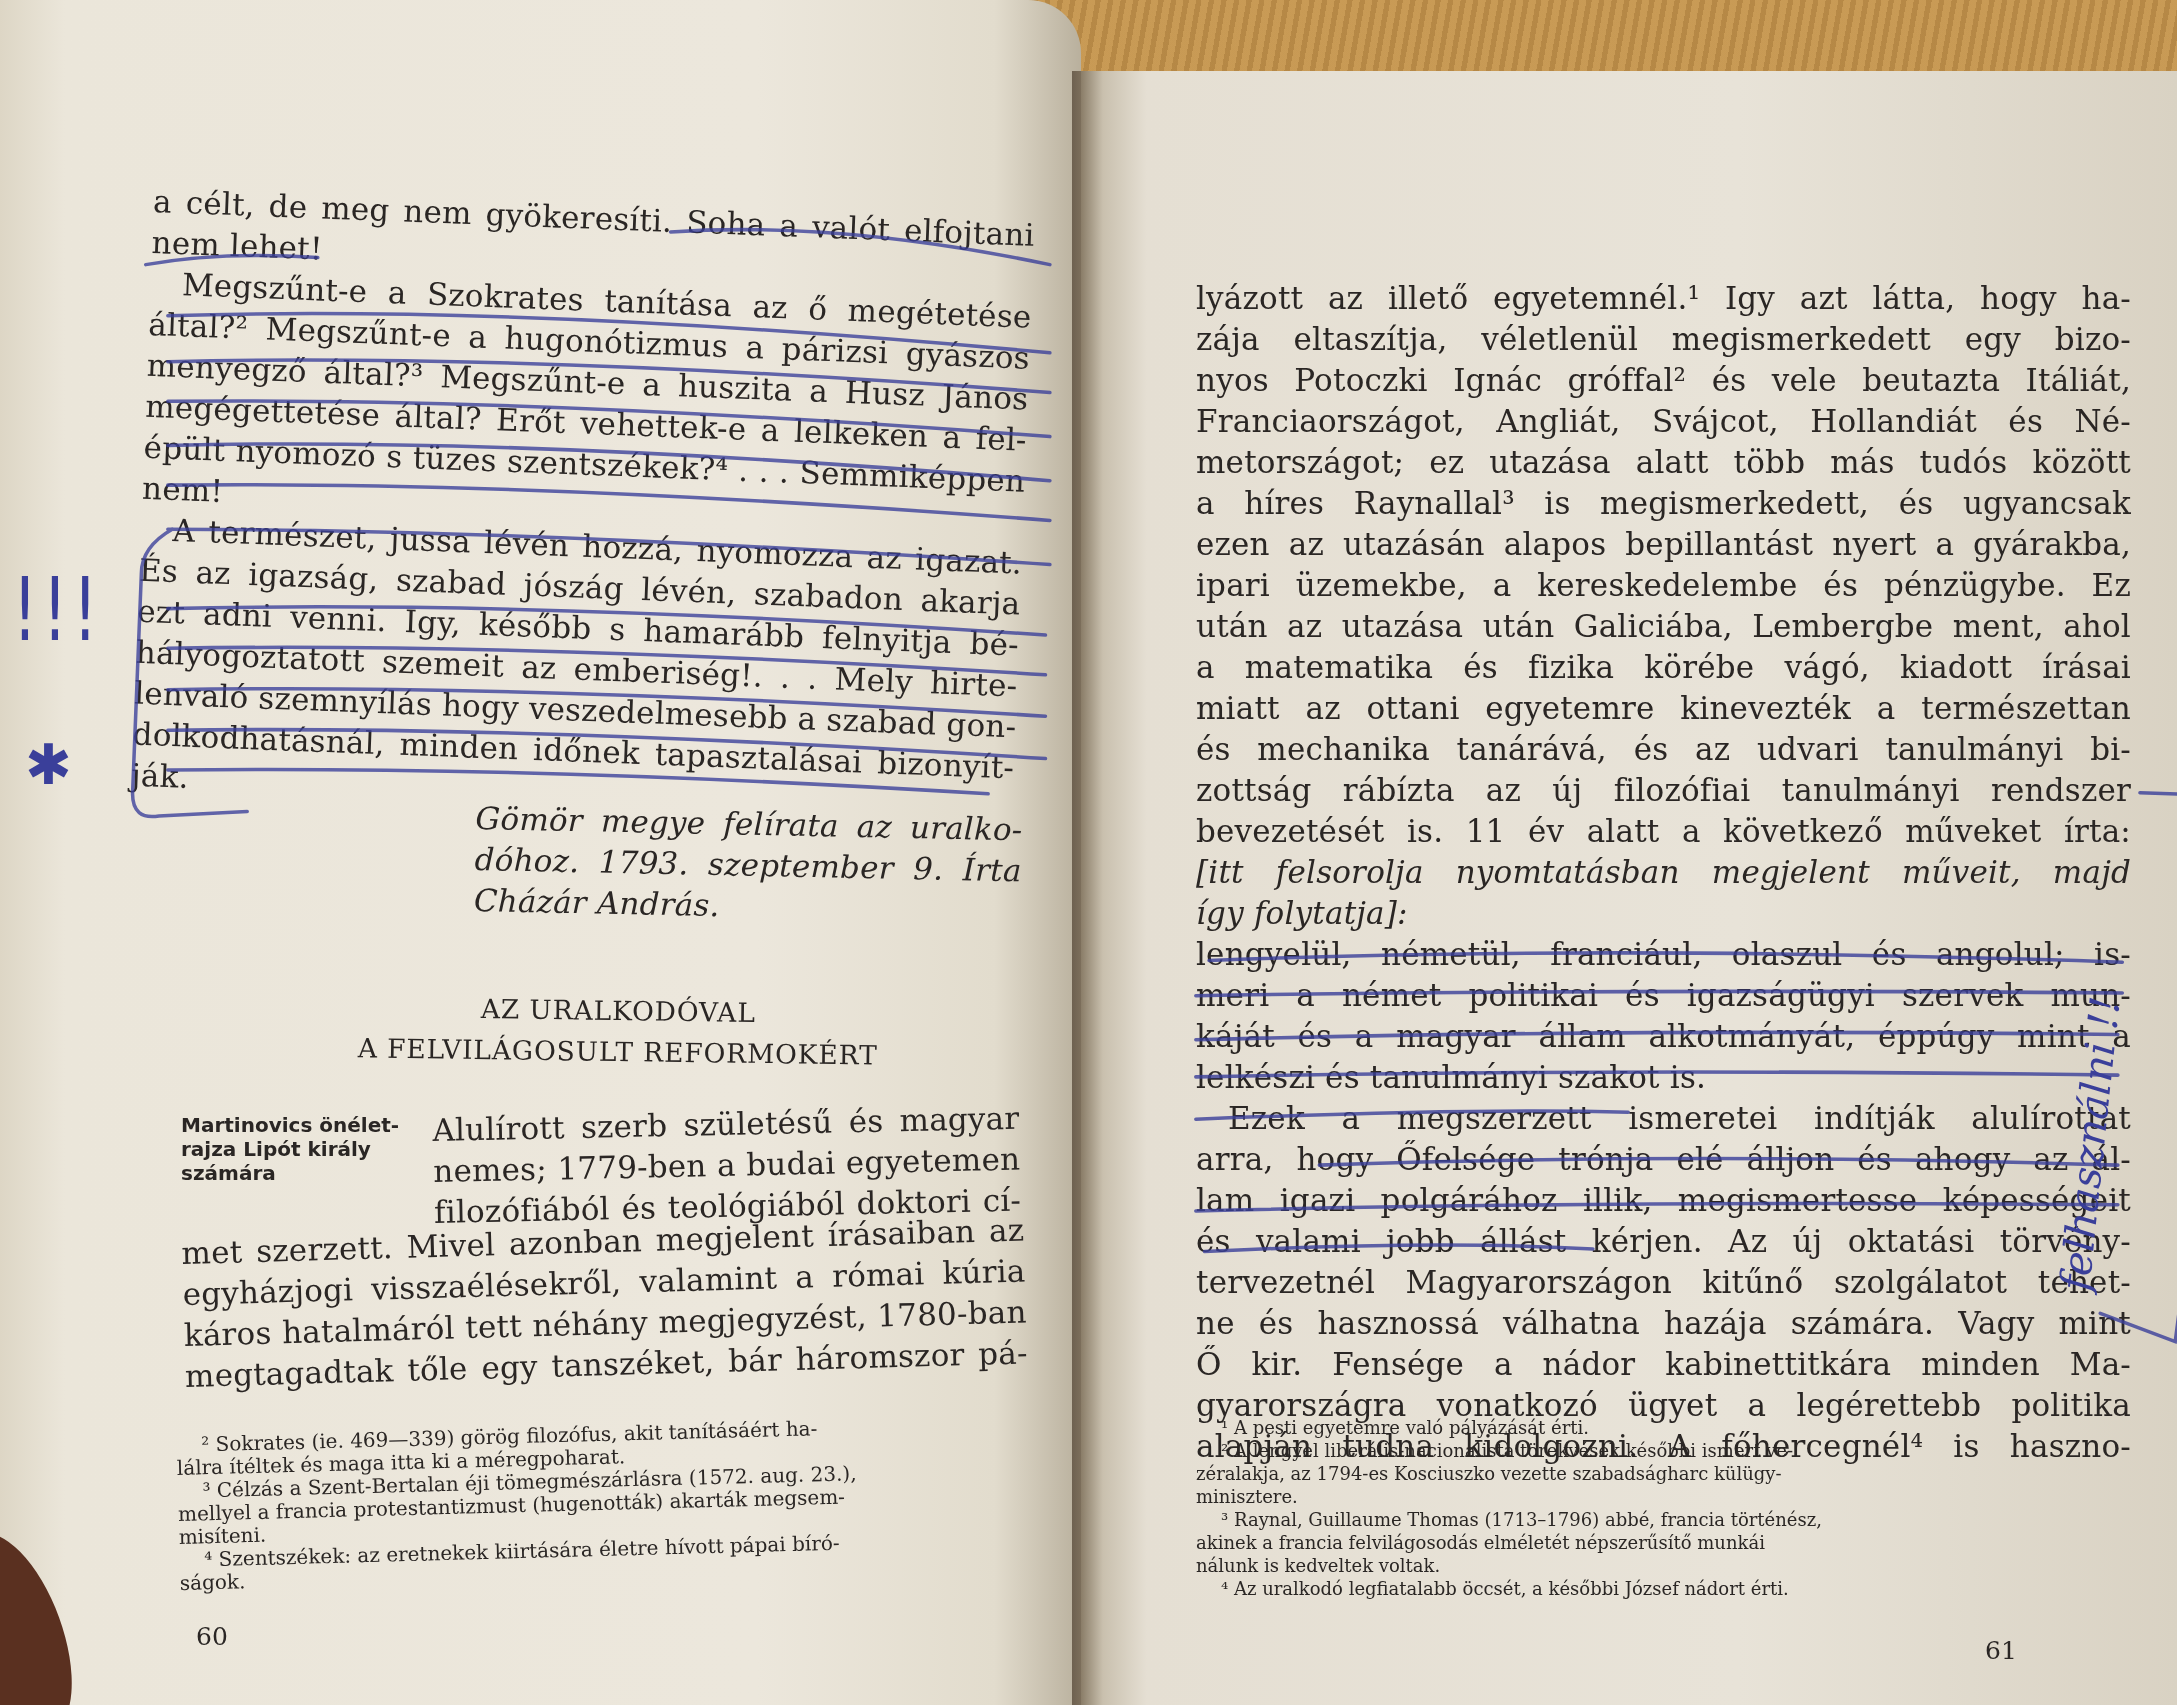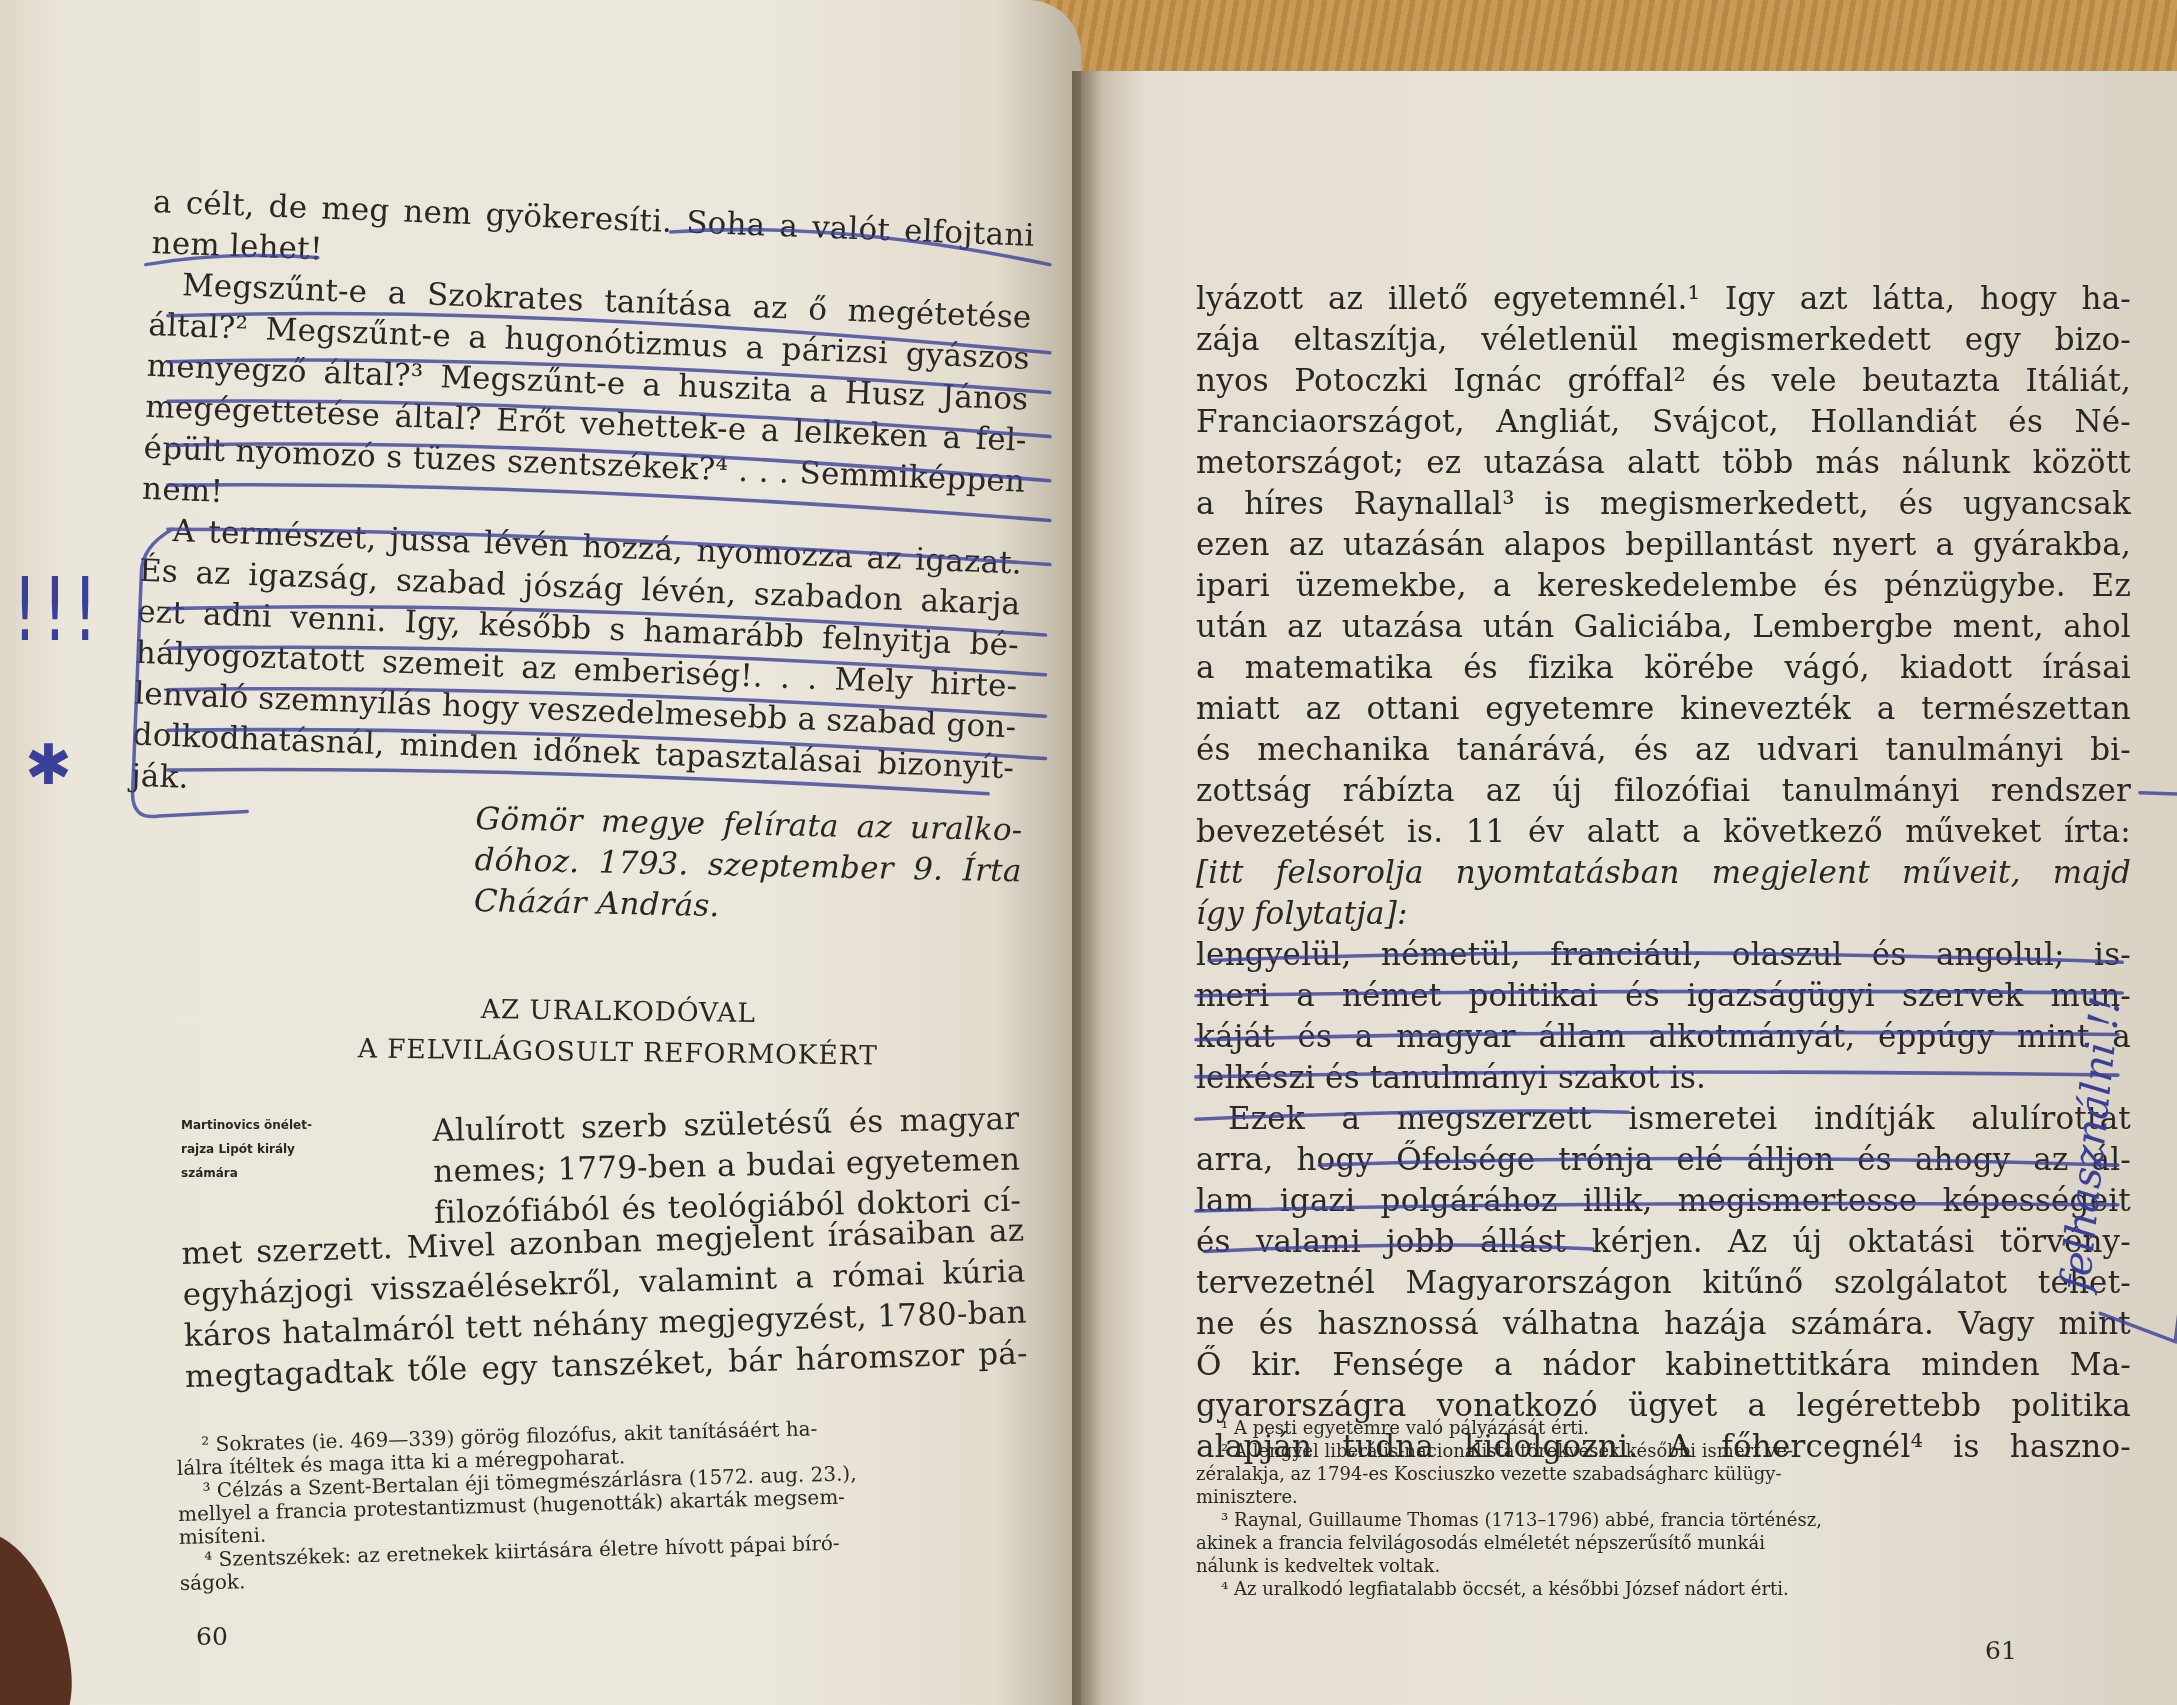--- a/index.html
+++ b/index.html
@@ -40,21 +40,21 @@
     white-space:nowrap; font-size:31px; line-height:41px; letter-spacing:0.2px;
     font-family:"DejaVu Serif", serif;
   }
   .just { text-align:justify; text-align-last:justify; }
   .it { font-style:italic; }
   .heading {
     font-size:26.5px; letter-spacing:0.9px; text-align:center; line-height:41px;
   }
   .sidenote {
     position:absolute; font-family:"DejaVu Sans", sans-serif; font-weight:bold;
-    font-size:12px; line-height:24px; color:#2a2624;
+    font-size:20px; line-height:24px; color:#2a2624;
   }
   .fn { font-size:20px; line-height:23px; white-space:nowrap; }
   .fn-r { font-size:18px; line-height:23px; white-space:nowrap; }
   .pageno { position:absolute; font-size:25px; }
   .ink { position:absolute; pointer-events:none; }
   .handwriting {
     position:absolute; color:#3a3f9a; font-family:"DejaVu Serif", serif;
     font-style:italic; font-size:41px; transform:rotate(-84deg); transform-origin:left top;
     white-space:nowrap;
   }
@@ -150,21 +150,21 @@
 </div>
 
 <div class="gutter-shadow"></div>
 
 <div class="page page-right">
   <div class="text-block" style="left:115px; top:207px; width:935px;">
     <div class="line just">lyázott az illető egyetemnél.¹ Igy azt látta, hogy ha-</div>
     <div class="line just">zája eltaszítja, véletlenül megismerkedett egy bizo-</div>
     <div class="line just">nyos Potoczki Ignác gróffal² és vele beutazta Itáliát,</div>
     <div class="line just">Franciaországot, Angliát, Svájcot, Hollandiát és Né-</div>
-    <div class="line just">metországot; ez utazása alatt több más nálunk között</div>
+    <div class="line just">metországot; ez utazása alatt több más tudós között</div>
     <div class="line just">a híres Raynallal³ is megismerkedett, és ugyancsak</div>
     <div class="line just">ezen az utazásán alapos bepillantást nyert a gyárakba,</div>
     <div class="line just">ipari üzemekbe, a kereskedelembe és pénzügybe. Ez</div>
     <div class="line just">után az utazása után Galiciába, Lembergbe ment, ahol</div>
     <div class="line just">a matematika és fizika körébe vágó, kiadott írásai</div>
     <div class="line just">miatt az ottani egyetemre kinevezték a természettan</div>
     <div class="line just">és mechanika tanárává, és az udvari tanulmányi bi-</div>
     <div class="line just">zottság rábízta az új filozófiai tanulmányi rendszer</div>
     <div class="line just">bevezetését is. 11 év alatt a következő műveket írta:</div>
     <div class="line just it">[itt felsorolja nyomtatásban megjelent műveit, majd</div>

